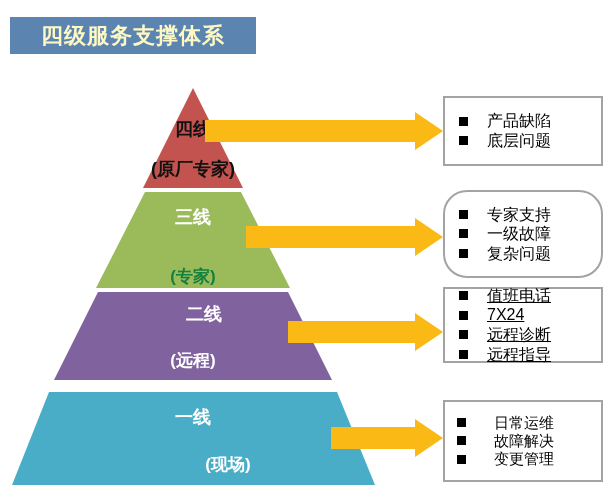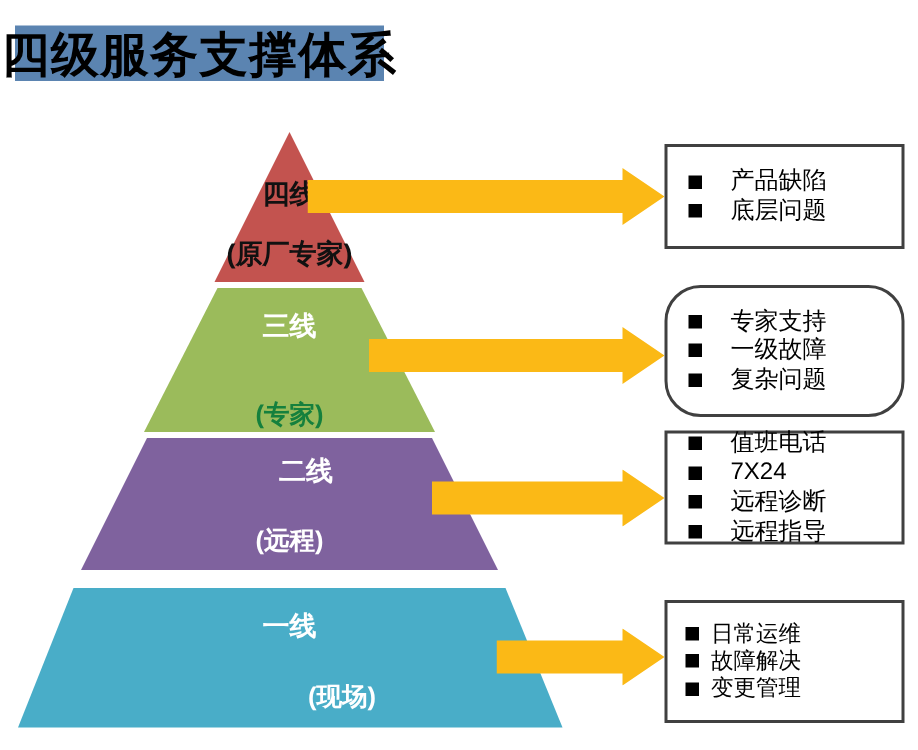--- a/index.html
+++ b/index.html
@@ -13,22 +13,22 @@
   #stage{position:absolute;left:0;top:0;width:612px;height:500px;}
 
   
   .banner{
     position:absolute;left:10px;top:17px;width:246px;height:37px;
     background:#5b84b1;
     display:flex;align-items:center;justify-content:center;
     box-sizing:border-box;
   }
   .banner-text{
-    color:#000000;
-    font-size:32px;
+    color:#fef9c3;
+    font-size:22px;
     font-weight:bold;
     letter-spacing:1px;
     line-height:1;
     white-space:nowrap;
   }
 
   
   #pyramid{position:absolute;left:0;top:0;width:400px;height:500px;}
 
   
@@ -51,21 +51,21 @@
   .t4-main{left:0;width:386px;top:408px;color:#ffffff;}
   .t4-sub {left:0;width:386px;top:456px;color:#ffffff;padding-left:35px;}
 
   
   .arrow{position:absolute;}
 
   
   .info-box{
     position:absolute;
     background:#ffffff;
-    border:2px solid #404040;
+    border:2px solid #a3a3a3;
     box-sizing:border-box;
     display:flex;
     flex-direction:column;
     justify-content:center;
   }
   .info-row{
     display:flex;
     align-items:center;
     color:#000000;
     font-size:16px;
@@ -78,26 +78,26 @@
     background:#000000;
     flex:0 0 auto;
   }
   .info-text{display:inline-block;}
 
   
   .box1{left:443px;top:96px;width:160px;height:70px;padding:0 0 0 14px;}
   .box1 .bullet{margin-right:19px;}
   .box2{left:443px;top:190px;width:160px;height:88px;padding:0 0 0 14px;border-radius:24px;}
   .box2 .bullet{margin-right:19px;}
-  .box3{left:443px;top:287px;width:160px;height:76px;padding:0 16px 0 14px;}
+  .box3{left:443px;top:287px;width:160px;height:76px;padding:0 16px 0 14px;text-decoration:underline;}
   .box3 .bullet{margin-right:19px;}
   .box3 .info-row{font-size:16px;}
   .box4{left:443px;top:400px;width:160px;height:82px;padding:0 0 0 12px;}
   .box4 .bullet{margin-right:8px;}
-  .box4 .info-row{font-size:15px;}
+  .box4 .info-row{font-size:15px;gap:20px;}
 </style>
 </head>
 <body>
 
 <div id="stage">
 
   <div class="banner">
     <span class="banner-text">四级服务支撑体系</span>
   </div>
 

